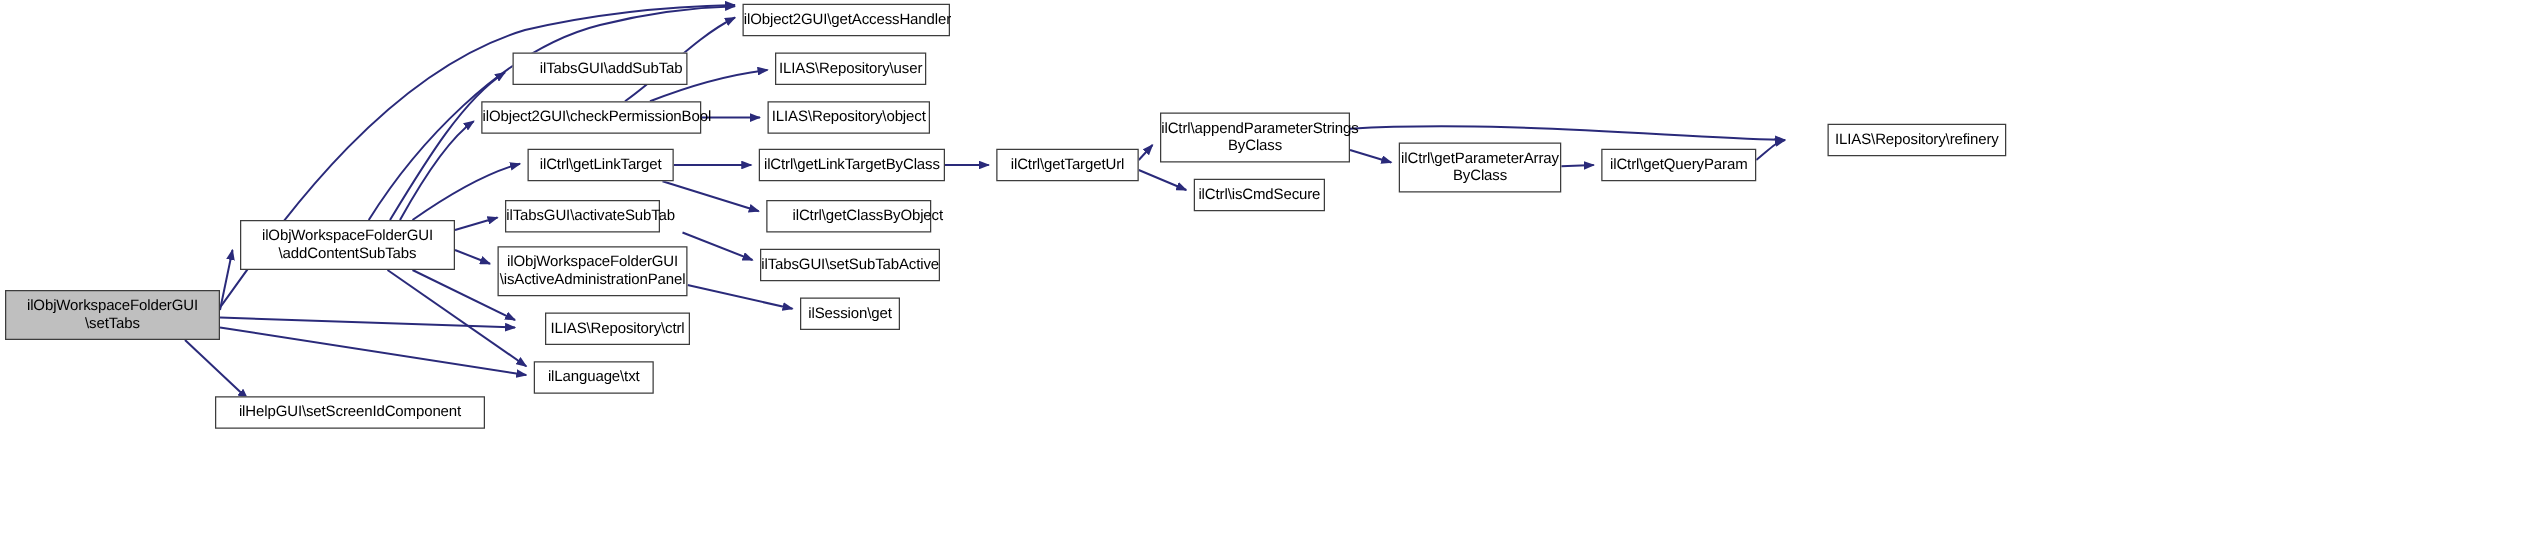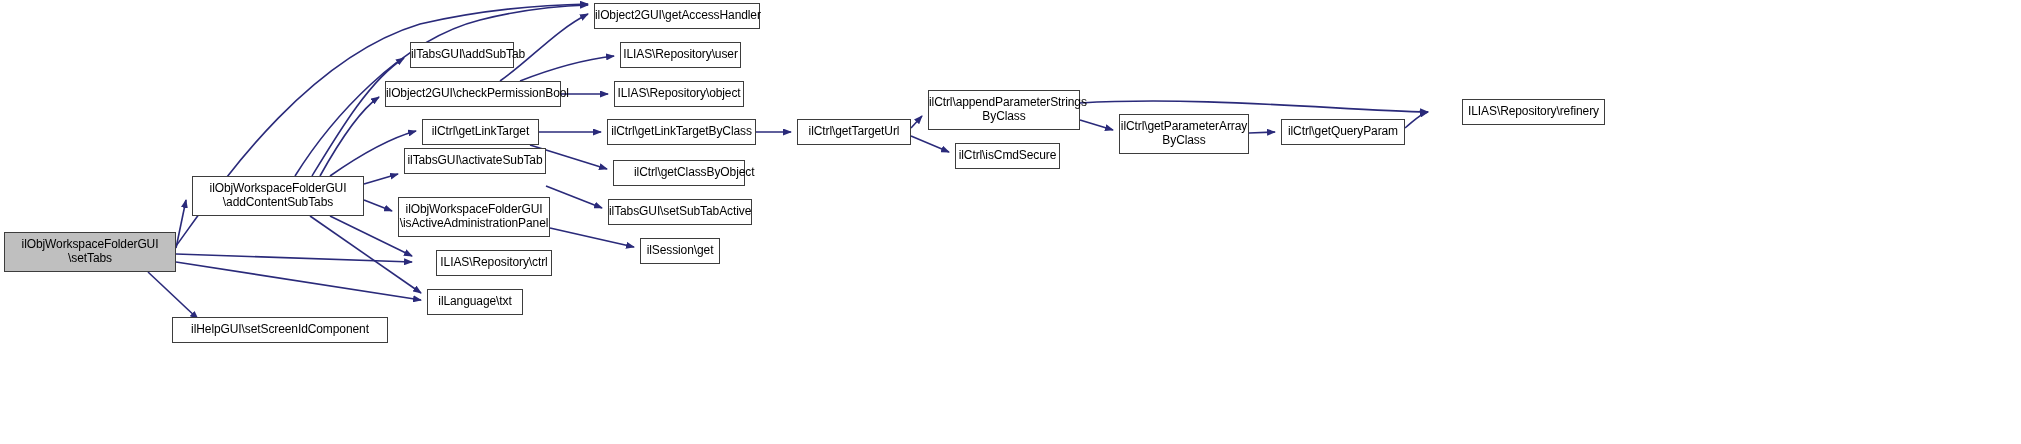--- a/index.html
+++ b/index.html
@@ -88,24 +88,24 @@
         <path d="M 1249,133 L 1275,132" fill="none" stroke="#2a2a7a" stroke-width="1.6" marker-end="url(#arrow)"></path>
         <path d="M 1405,128 C 1415,120 1420,114 1428,112" fill="none" stroke="#2a2a7a" stroke-width="1.6" marker-end="url(#arrow)"></path>
       </g>
   </svg>
   <div id="nodes">
       <div class="node root" style="left: 4px; top: 232px; width: 172px; height: 40px;"><span class="node-label">ilObjWorkspaceFolderGUI
 \setTabs</span></div>
       <div class="node" style="left: 172px; top: 317px; width: 216px; height: 26px;"><span class="node-label">ilHelpGUI\setScreenIdComponent</span></div>
       <div class="node" style="left: 192px; top: 176px; width: 172px; height: 40px;"><span class="node-label">ilObjWorkspaceFolderGUI
 \addContentSubTabs</span></div>
-      <div class="node" style="left: 410px; top: 42px; width: 104px; height: 26px;"><span class="node-label">ilTabsGUI\addSubTab</span></div>
+      <div class="node" style="left: 410px; top: 42px; width: 140px; height: 26px; text-align: right;"><span class="node-label">ilTabsGUI\addSubTab</span></div>
       <div class="node" style="left: 385px; top: 81px; width: 176px; height: 26px;"><span class="node-label">ilObject2GUI\checkPermissionBool</span></div>
       <div class="node" style="left: 422px; top: 119px; width: 117px; height: 26px;"><span class="node-label">ilCtrl\getLinkTarget</span></div>
-      <div class="node" style="left: 404px; top: 148px; width: 142px; height: 26px;"><span class="node-label">ilTabsGUI\activateSubTab</span></div>
+      <div class="node" style="left: 404px; top: 160px; width: 124px; height: 26px;"><span class="node-label">ilTabsGUI\activateSubTab</span></div>
       <div class="node" style="left: 398px; top: 197px; width: 152px; height: 40px;"><span class="node-label">ilObjWorkspaceFolderGUI
 \isActiveAdministrationPanel</span></div>
       <div class="node" style="left: 436px; top: 250px; width: 116px; height: 26px;"><span class="node-label">ILIAS\Repository\ctrl</span></div>
       <div class="node" style="left: 427px; top: 289px; width: 96px; height: 26px;"><span class="node-label">ilLanguage\txt</span></div>
       <div class="node" style="left: 594px; top: 3px; width: 166px; height: 26px;"><span class="node-label">ilObject2GUI\getAccessHandler</span></div>
       <div class="node" style="left: 620px; top: 42px; width: 121px; height: 26px;"><span class="node-label">ILIAS\Repository\user</span></div>
       <div class="node" style="left: 614px; top: 81px; width: 130px; height: 26px;"><span class="node-label">ILIAS\Repository\object</span></div>
       <div class="node" style="left: 607px; top: 119px; width: 149px; height: 26px;"><span class="node-label">ilCtrl\getLinkTargetByClass</span></div>
       <div class="node" style="left: 613px; top: 160px; width: 132px; height: 26px; padding-left: 20px;"><span class="node-label">ilCtrl\getClassByObject</span></div>
       <div class="node" style="left: 608px; top: 199px; width: 144px; height: 26px;"><span class="node-label">ilTabsGUI\setSubTabActive</span></div>

